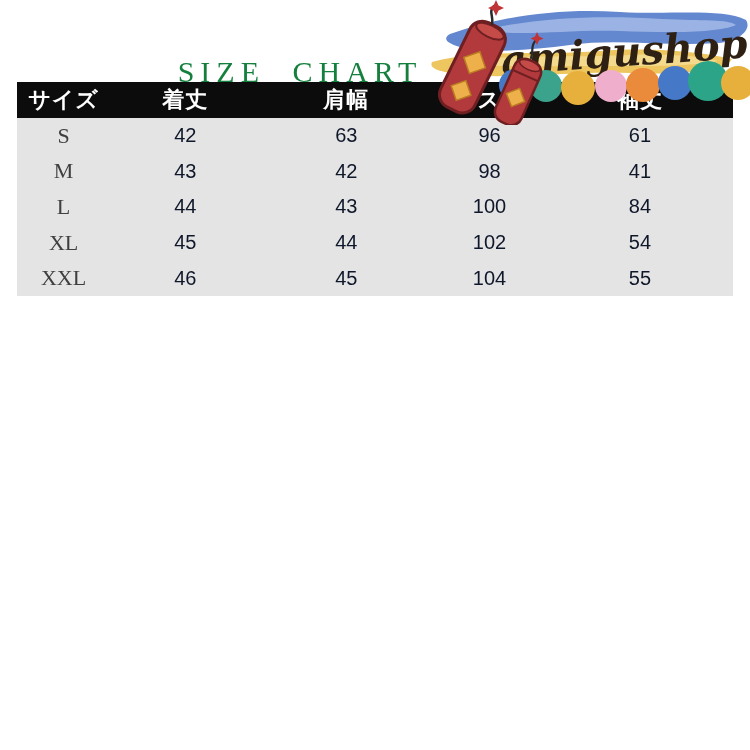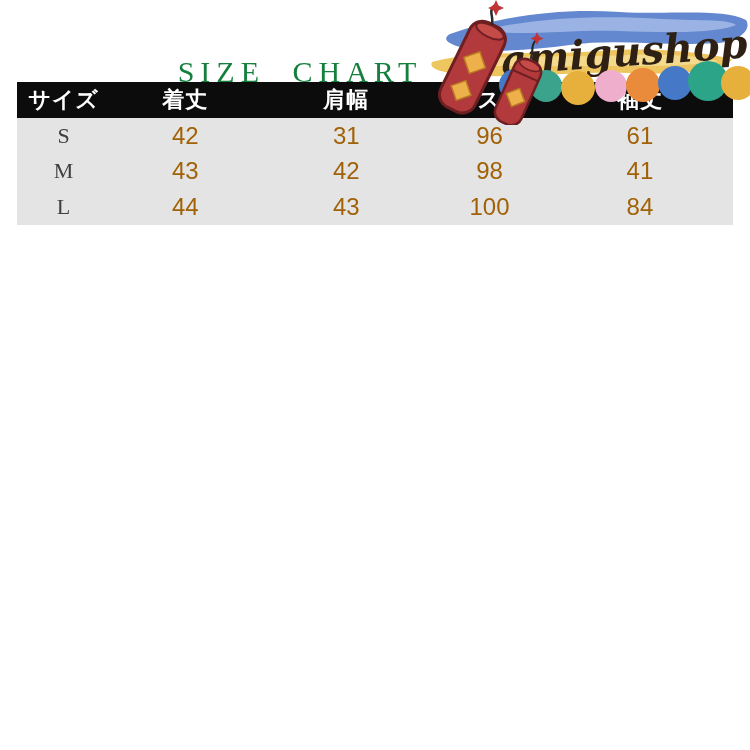--- a/index.html
+++ b/index.html
@@ -49,22 +49,22 @@
     font-weight: bold;
     text-align: center;
     vertical-align: middle;
     letter-spacing: 1px;
     padding: 0;
   }
   .size-table td {
     height: 35.6px;
     text-align: center;
     vertical-align: middle;
-    font-size: 24px;
-    color: #a16207;
+    font-size: 20px;
+    color: #0f172a;
     padding: 0;
   }
   .size-table td.size-cell {
     font-family: "Liberation Serif", serif;
     font-size: 22px;
     color: #3f3f3f;
   }
   .script-text {
     font-family: "DejaVu Serif", serif;
     font-style: italic;
@@ -131,32 +131,46 @@
       <th>着丈</th>
       <th>肩幅</th>
       <th>バスト</th>
       <th>袖丈</th>
     </tr>
   </thead>
   <tbody style="background:#e4e4e4;">
     <tr>
       <td class="size-cell">S</td>
       <td>42</td>
-      <td>31</td>
+      <td>63</td>
       <td>96</td>
       <td>61</td>
     </tr>
     <tr>
       <td class="size-cell">M</td>
       <td>43</td>
       <td>42</td>
       <td>98</td>
       <td>41</td>
     </tr>
     <tr>
       <td class="size-cell">L</td>
       <td>44</td>
       <td>43</td>
       <td>100</td>
       <td>84</td>
     </tr>
+    <tr>
+      <td class="size-cell">XL</td>
+      <td>45</td>
+      <td>44</td>
+      <td>102</td>
+      <td>54</td>
+    </tr>
+    <tr>
+      <td class="size-cell">XXL</td>
+      <td>46</td>
+      <td>45</td>
+      <td>104</td>
+      <td>55</td>
+    </tr>
   </tbody>
 </table>
 
 </body></html>

